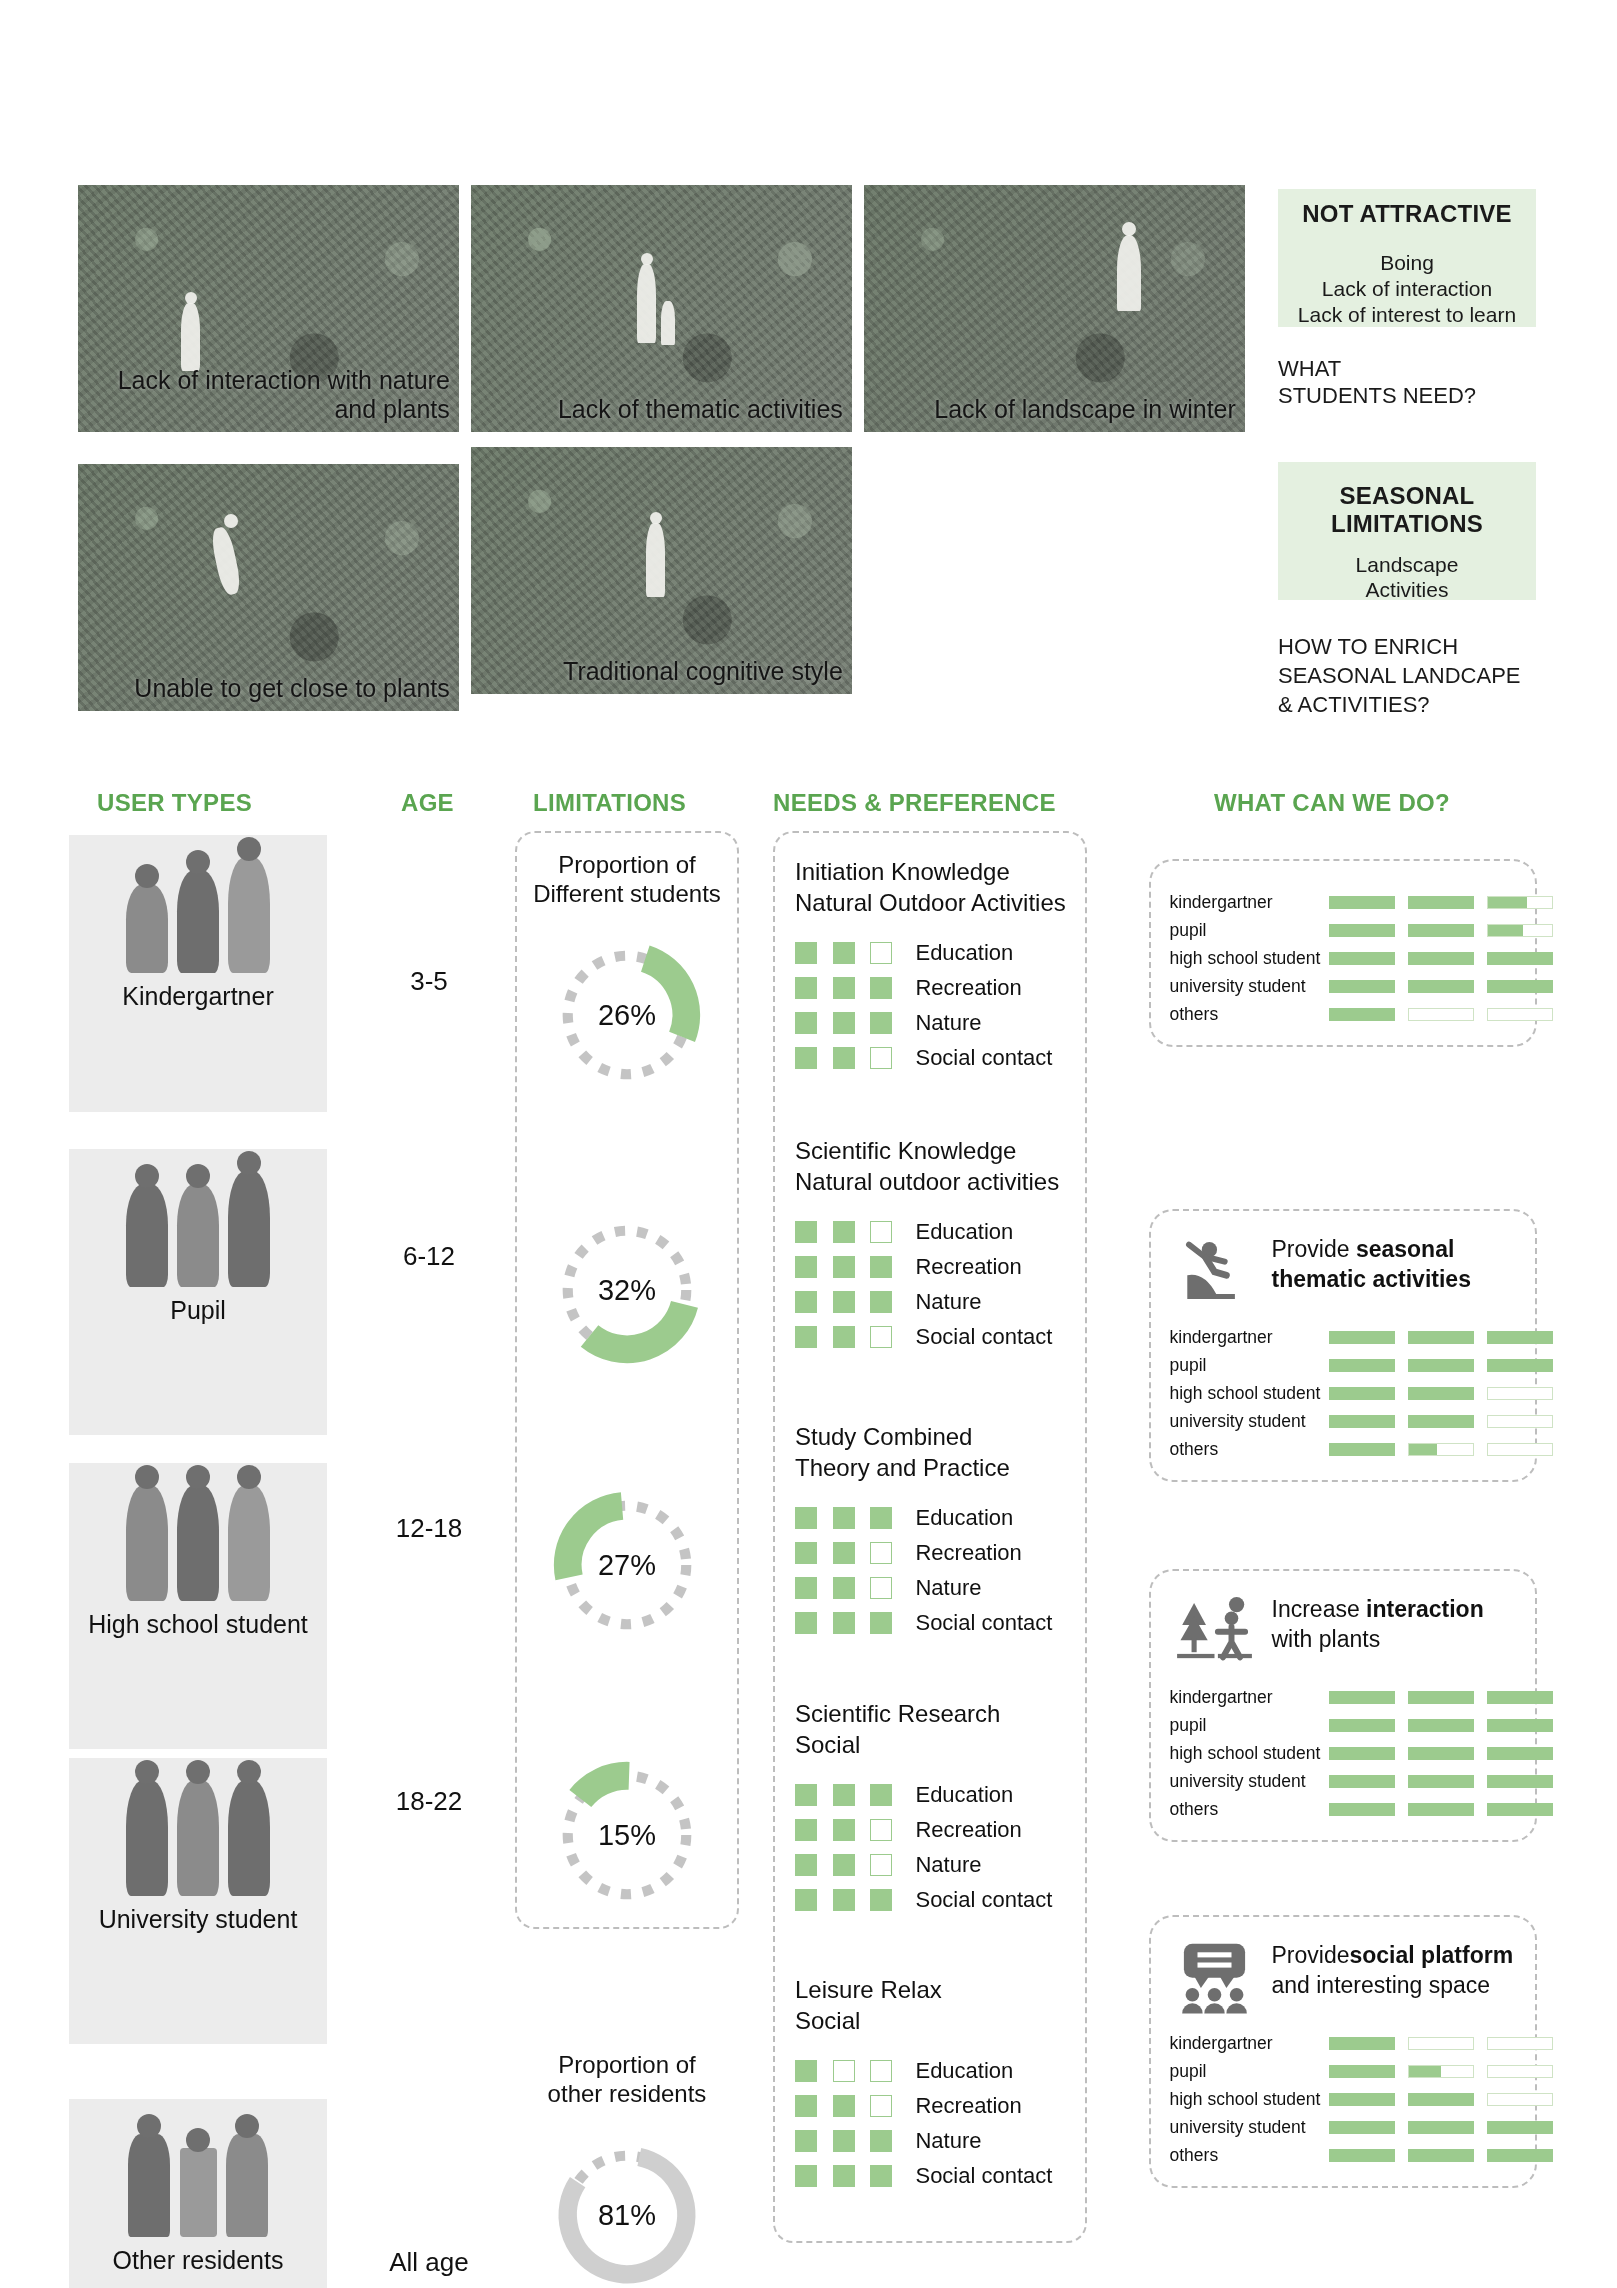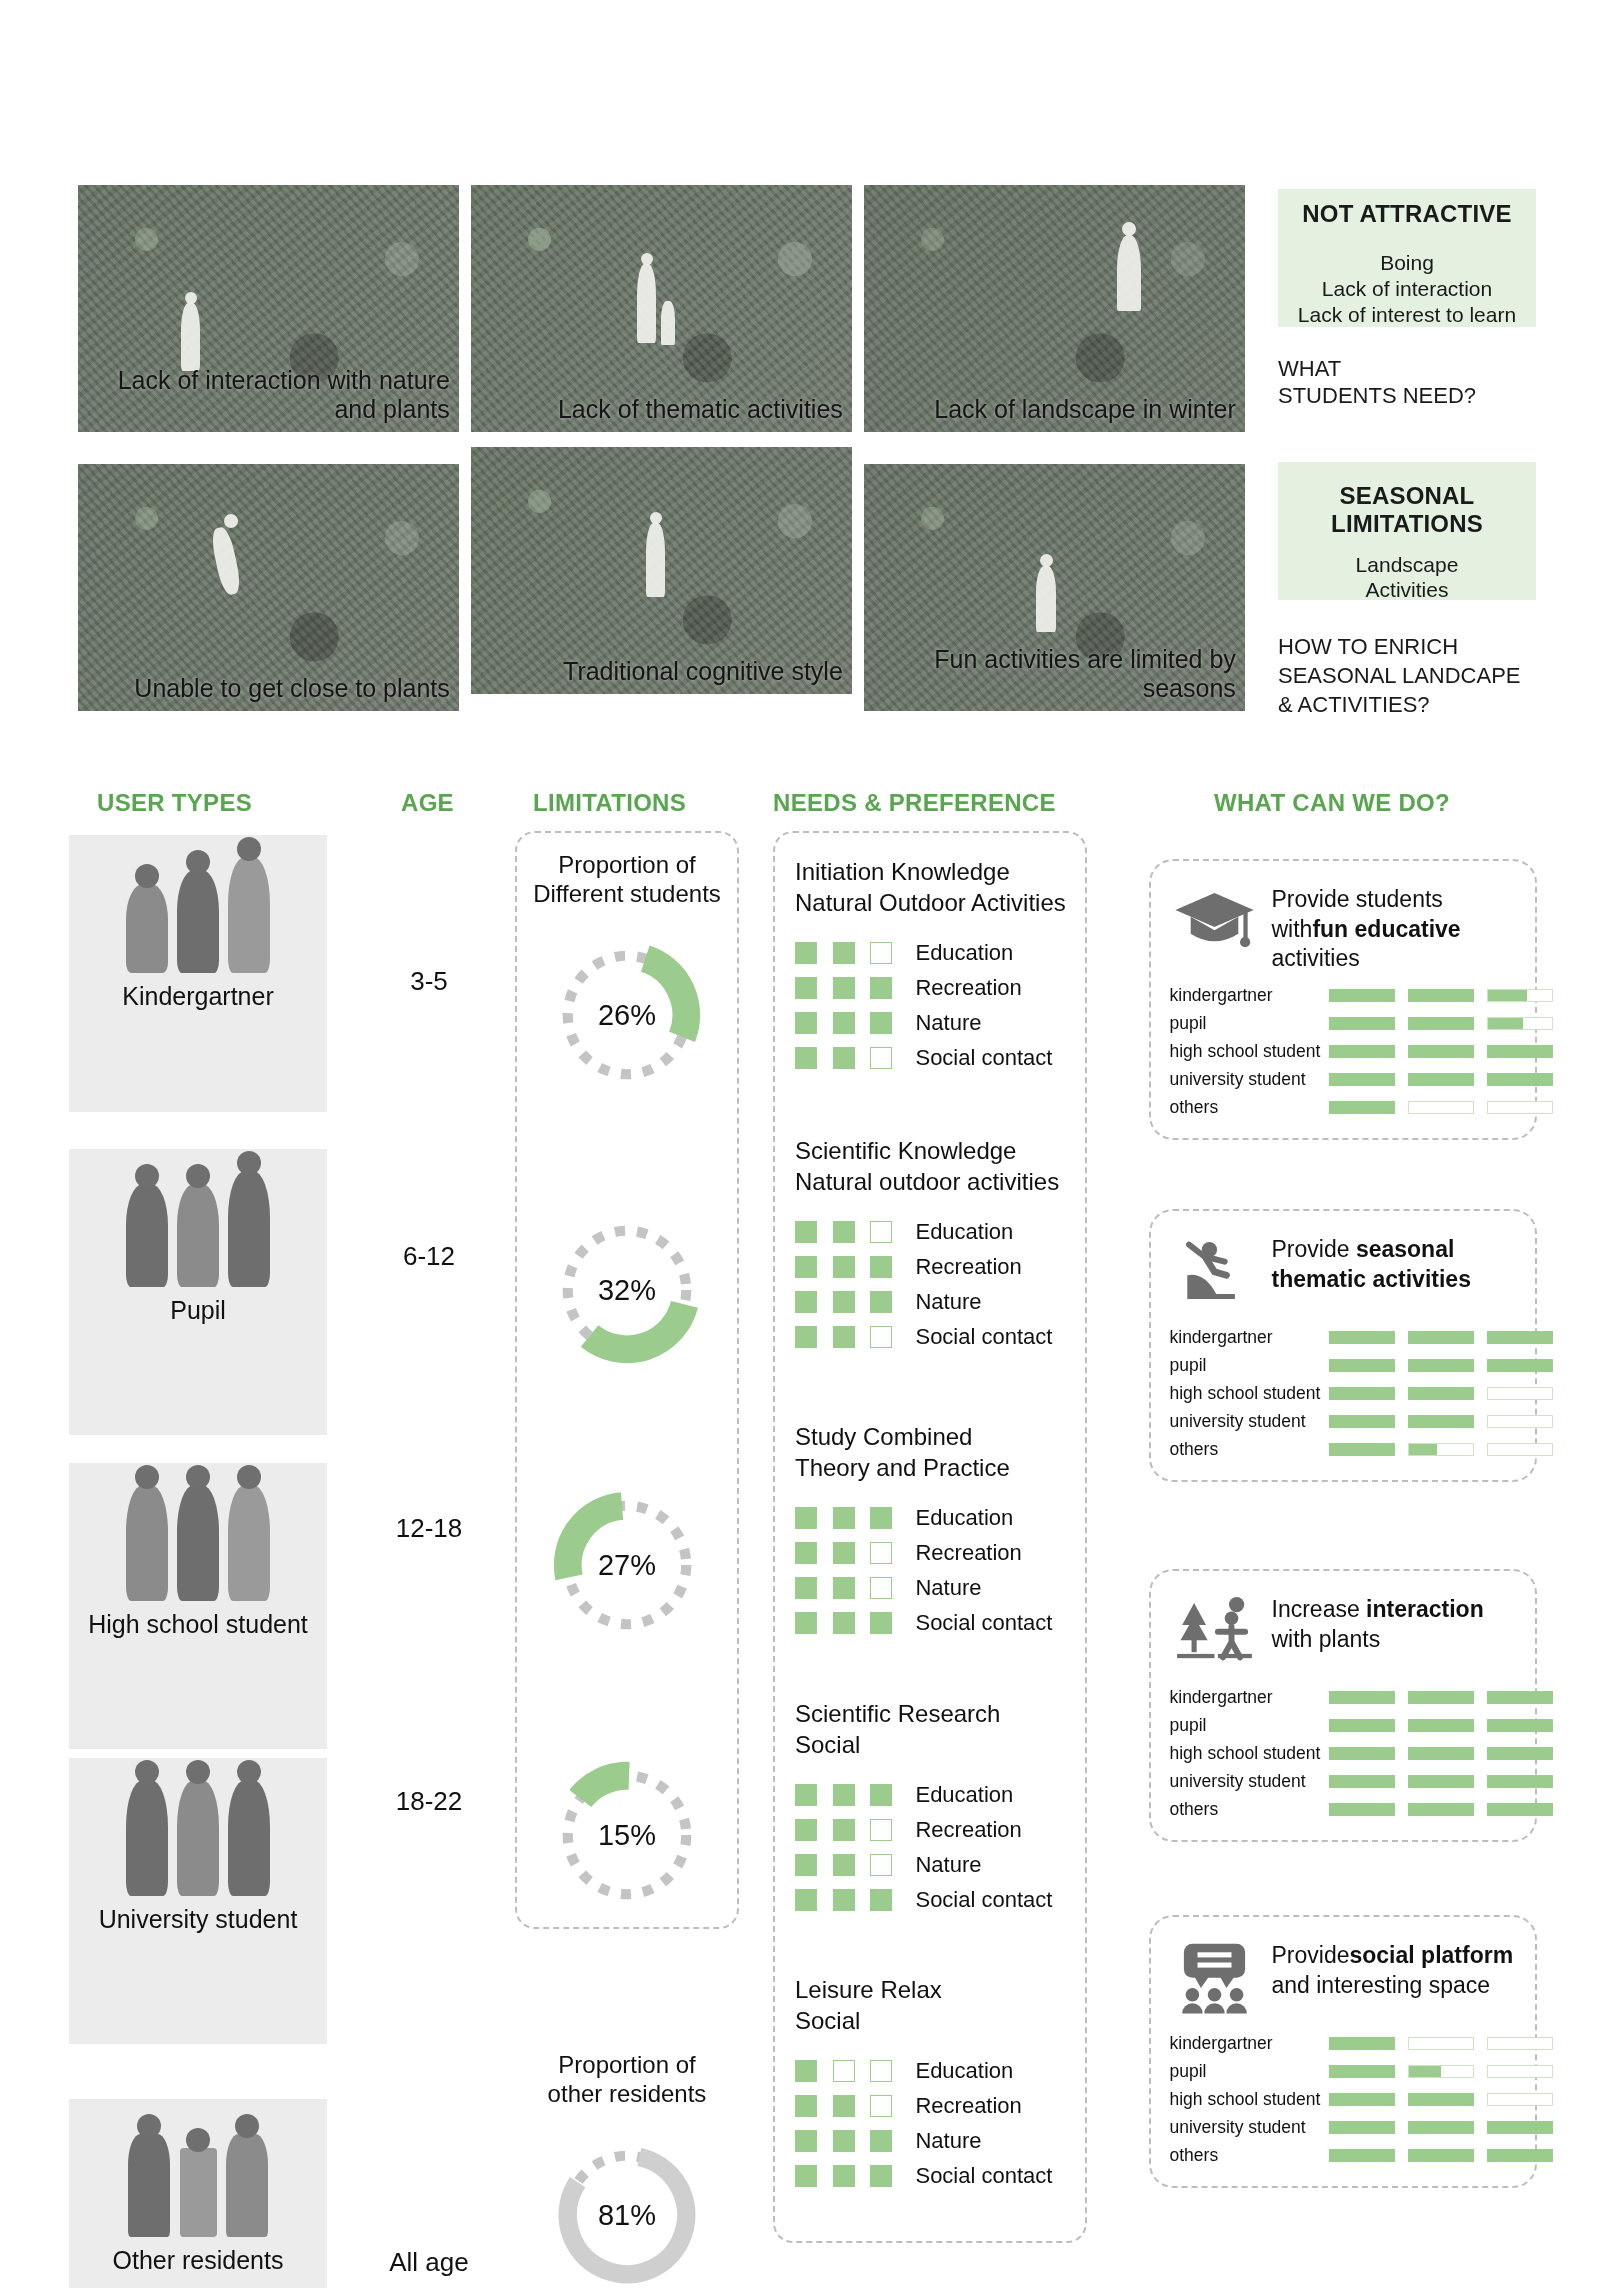--- a/index.html
+++ b/index.html
@@ -180,28 +180,20 @@
 
     <div class="photo" style="left:393px;top:262px;">
       <div class="texture" style="filter:brightness(1.05)"></div>
       <div class="tint"></div>
       <div class="fig" style="left:175px;top:76px;width:18.5px;height:74px;border-radius:40% 40% 8% 8%;"></div>
       <div class="fig" style="left:179px;top:65px;width:12px;height:12px;border-radius:50%;"></div>
       <div class="cap">Traditional
 cognitive style</div>
     </div>
 
-    <div class="photo" style="left:786px;top:279px;">
-      <div class="texture" style="filter:brightness(.98)"></div>
-      <div class="tint"></div>
-      <div class="fig" style="left:172px;top:102px;width:20px;height:66px;border-radius:40% 40% 8% 8%;"></div>
-      <div class="fig" style="left:176px;top:90px;width:13px;height:13px;border-radius:50%;"></div>
-      <div class="cap">Fun activities are
-limited by seasons</div>
-    </div>
   </div>
 
   <div class="right-col">
     <div class="green-box" style="position:absolute;left:0;top:4px;width:258px;height:138px;">
       <div class="gb-title">NOT ATTRACTIVE</div>
       <div class="gb-lines" style="white-space:pre-line;">Boing
 Lack of interaction
 Lack of interest to learn</div>
     </div>
     <div class="black-q" style="position:absolute;left:0;top:155px;white-space:pre-line;">WHAT
@@ -472,29 +464,20 @@
           <span class="sq on"></span>
           <span class="need-lbl">Social contact</span>
         </div>
       </div>
     </div>
 </div>
 
 <div class="docol">
   <div id="actions-host">
       <div class="do-card" style="top: 28px;">
-        <div class="do-head">
-          <div class="do-icon"><svg viewBox="0 0 100 100" width="89" height="85">
-              <polygon points="50,14 96,34 50,54 4,34" fill="#6e6e6e"></polygon>
-              <path d="M22 42 L22 62 Q50 80 78 62 L78 42 L50 58 Z" fill="#6e6e6e"></path>
-              <rect x="84" y="36" width="5" height="34" fill="#6e6e6e"></rect>
-              <circle cx="86" cy="72" r="6" fill="#6e6e6e"></circle>
-            </svg></div>
-          <div class="do-text"><span>Provide students with</span><b>fun educative</b><span> activities</span></div>
-        </div>
         <div class="do-rows">
           <div class="do-row">
             <span class="do-name">kindergartner</span>
             <div class="bars">
               <span class="bar full">
                 <i style="width: 100%;"></i>
               </span>
               <span class="bar full">
                 <i style="width: 100%;"></i>
               </span>

